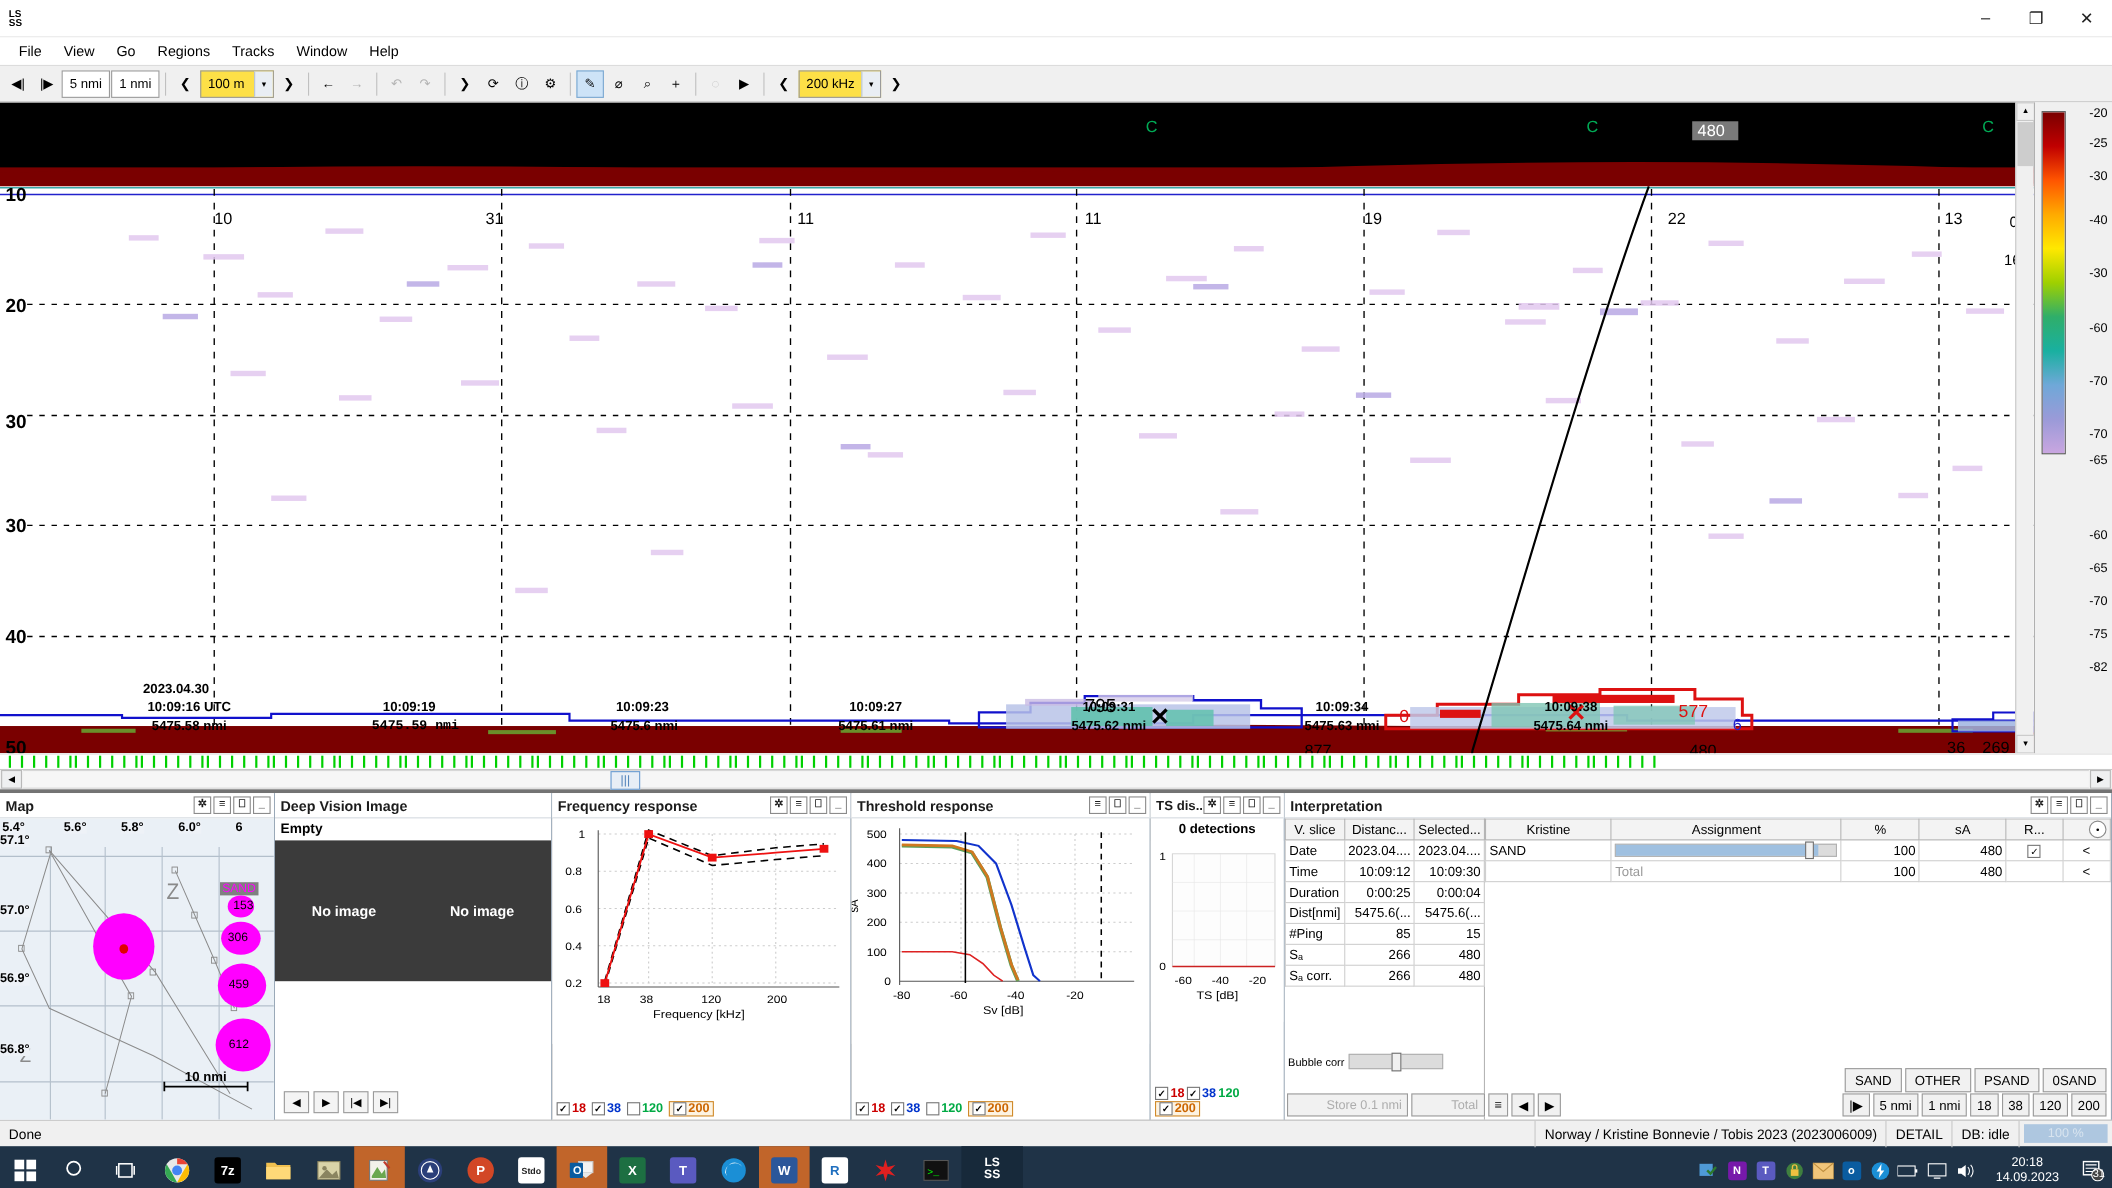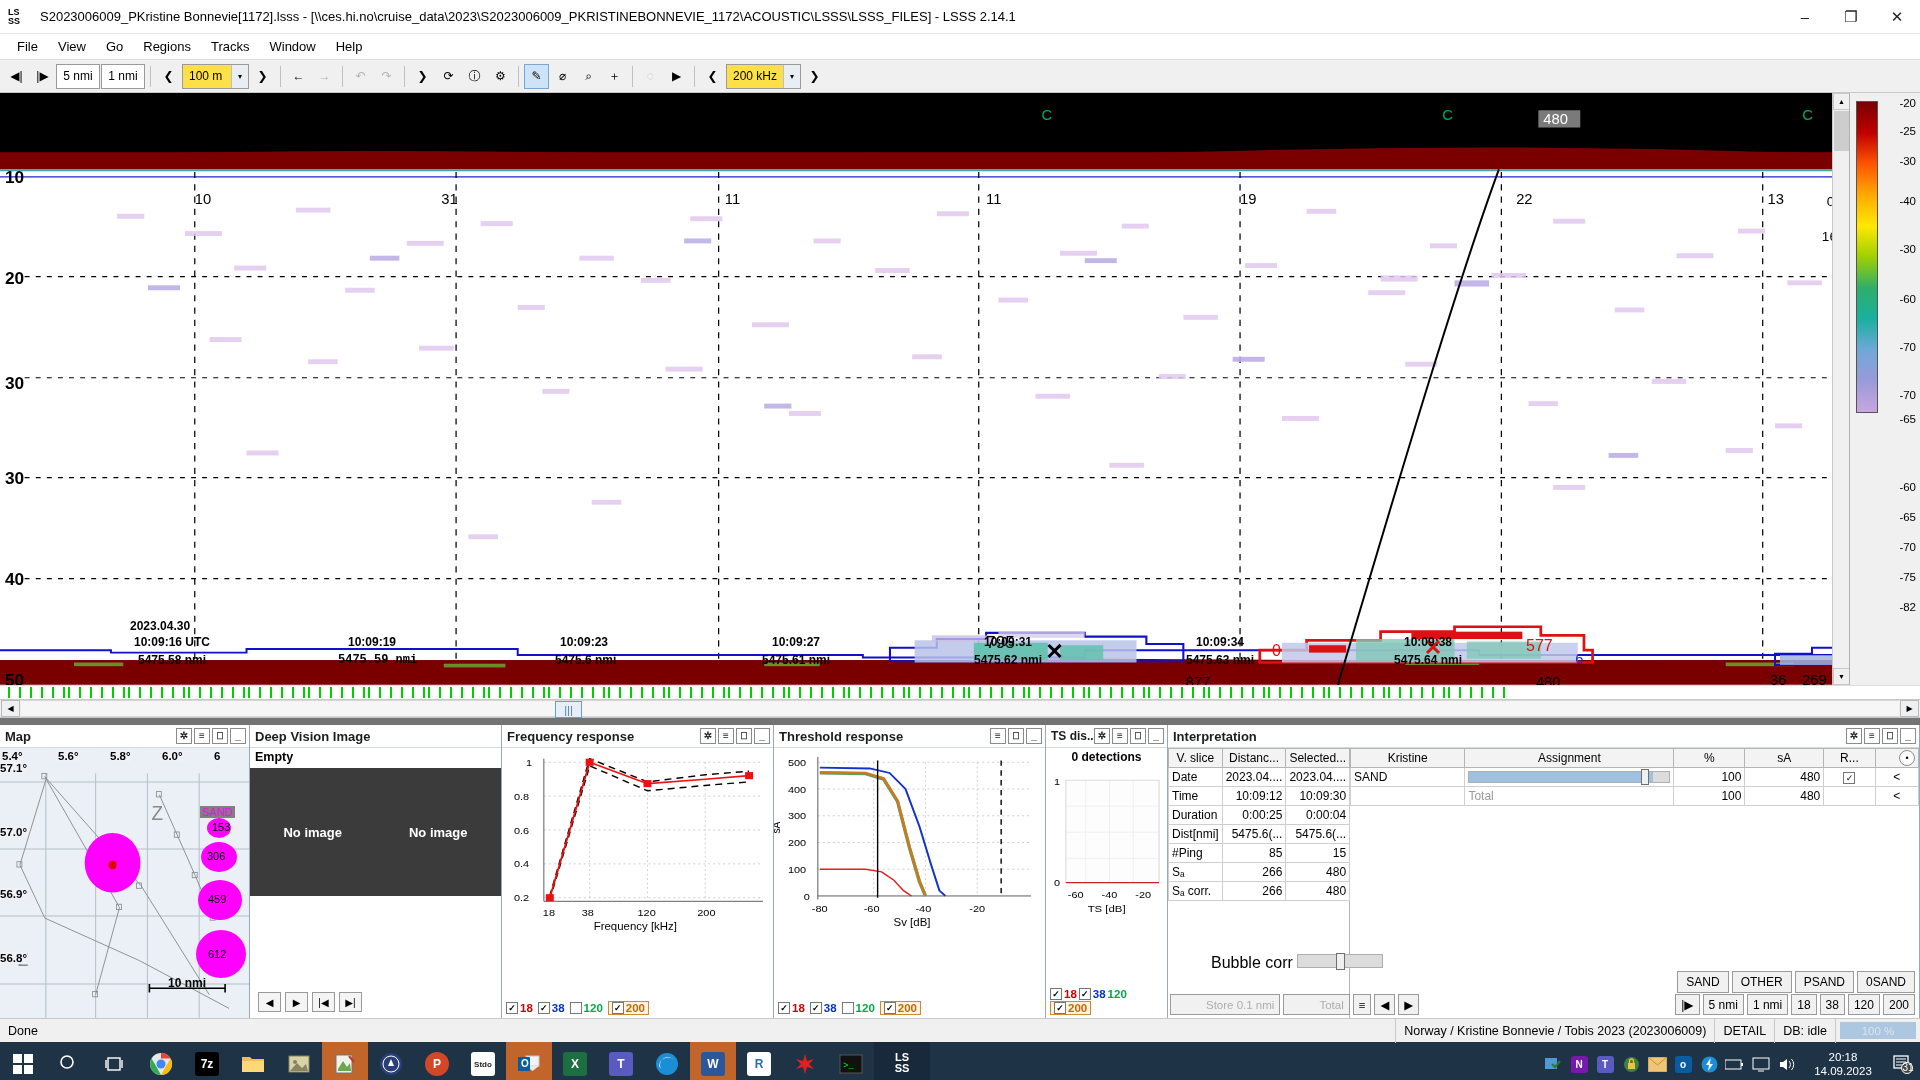--- a/index.html
+++ b/index.html
@@ -70,21 +70,21 @@
     background:#eff0f1; display:flex; align-items:center; justify-content:center;
     font-size:8px; margin:0 1px;}
   #htrack { flex:1; height:17px; background:#f6f6f6;
     border-top:1px solid #d7d7d7; border-bottom:1px solid #d7d7d7;
     position:relative;}
   #hthumb { position:absolute; left:534px; top:0; width:27px; height:17px;
     background:#e8eef6; border:1px solid #6a9bd1; display:flex;
     align-items:center; justify-content:center; color:#4c7fb8; font-size:11px;}
 
   
-  #panels { display:flex; height:300px; border-top:7px solid #737373;
+  #panels { display:flex; height:300px; border-top:3px solid #737373;
     background:#000000; }
   .panel { background:#fff; border-right:1px solid #9aa9b8; position:relative;
     display:flex; flex-direction:column; }
   .panel-hdr { height:23px; background:#fff; display:flex; align-items:center;
     padding:0 3px 0 5px; font-size:13px; font-weight:bold; color:#1c1c1c;
     border-bottom:1px solid #d4dae0;}
   .panel-hdr .ttl { white-space:nowrap; overflow:hidden; }
   .hdr-btns { margin-left:auto; display:flex; gap:2px; }
   .hbx { width:16px; height:16px; border:1px solid #8b8b8b; background:#fff;
     display:flex; align-items:center; justify-content:center; font-size:10px;
@@ -130,21 +130,21 @@
   #it-left { width:182px; border-right:1px solid #b5b5b5; }
   #it-right { flex:1; }
   table.grid { border-collapse:collapse; width:100%; font-size:12px; }
   table.grid th { background:#f3f3f3; border:1px solid #b5b5b5; font-weight:normal;
     height:19px; padding:0 3px; }
   table.grid td { border:1px solid #cfcfcf; height:19px; padding:0 3px;
     white-space:nowrap; overflow:hidden; }
   td.num { text-align:right; }
   td.grey { color:#9a9a9a; }
   .bubble-row { position:absolute; left:0; bottom:46px; width:182px;
-    display:flex; align-items:flex-start; font-size:16px; padding-left:3px; gap:4px;margin-left:40px;}
+    display:flex; align-items:flex-end; font-size:10px; padding-left:3px; gap:4px;}
   .slider { width:86px; height:14px; background:#dcdcdc; position:relative;
     border:1px solid #aeaeae; }
   .slider .knob { position:absolute; top:-2px; width:9px; height:17px;
     background:#f0f0f0; border:1px solid #6f6f6f; }
   .store-row { position:absolute; left:0; bottom:3px; display:flex;
     align-items:center; gap:3px; font-size:11.5px; padding-left:2px; }
   .sbtn { border:1px solid #9a9a9a; background:#f1f1f1; padding:2px 5px;
     height:21px; display:flex; align-items:center; }
   .sbtn.dis { color:#adadad;padding-left:35px; }
   .cat-row { position:absolute; right:4px; bottom:25px; display:flex; gap:3px; }
@@ -181,21 +181,20 @@
     color:#fff; text-align:center; }
 </style>
 </head>
 <body>
 
 <div id="titlebar">
   <div class="lsss-logo">
     <span>LS</span>
       <span>SS</span>
   </div>
-  <div id="title-text">S2023006009_PKristine Bonnevie[1172].lsss - [\\ces.hi.no\cruise_data\2023\S2023006009_PKRISTINEBONNEVIE_1172\ACOUSTIC\LSSS\LSSS_FILES] - LSSS 2.14.1</div>
   <div id="win-buttons">
     <div class="win-btn">–</div>
     <div class="win-btn">❐</div>
     <div class="win-btn close">✕</div>
   </div>
 </div>
 
 <div id="menubar">
   <div class="menu-item">File</div>
   <div class="menu-item">View</div>

